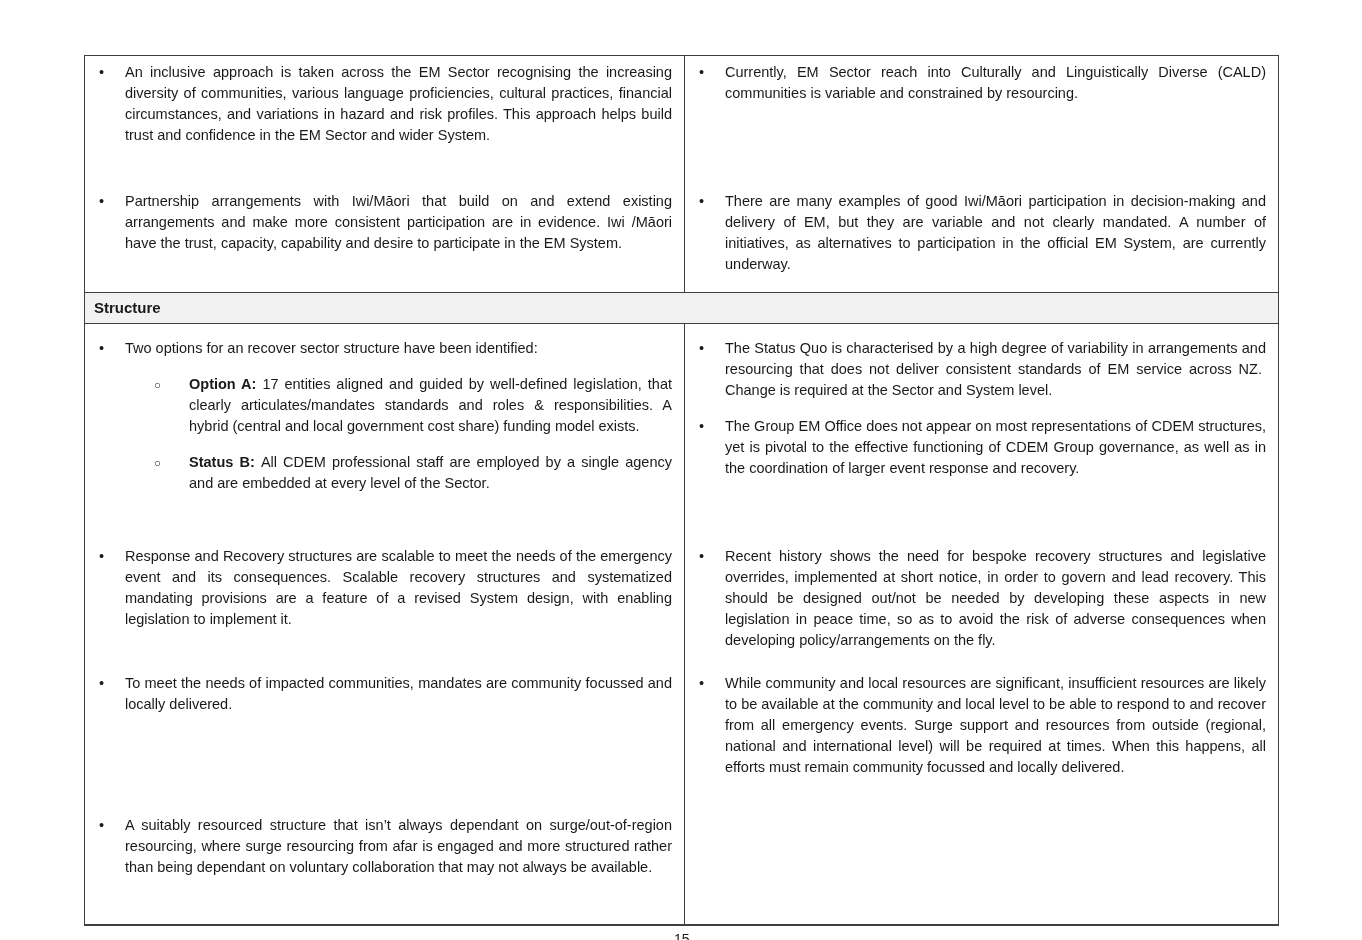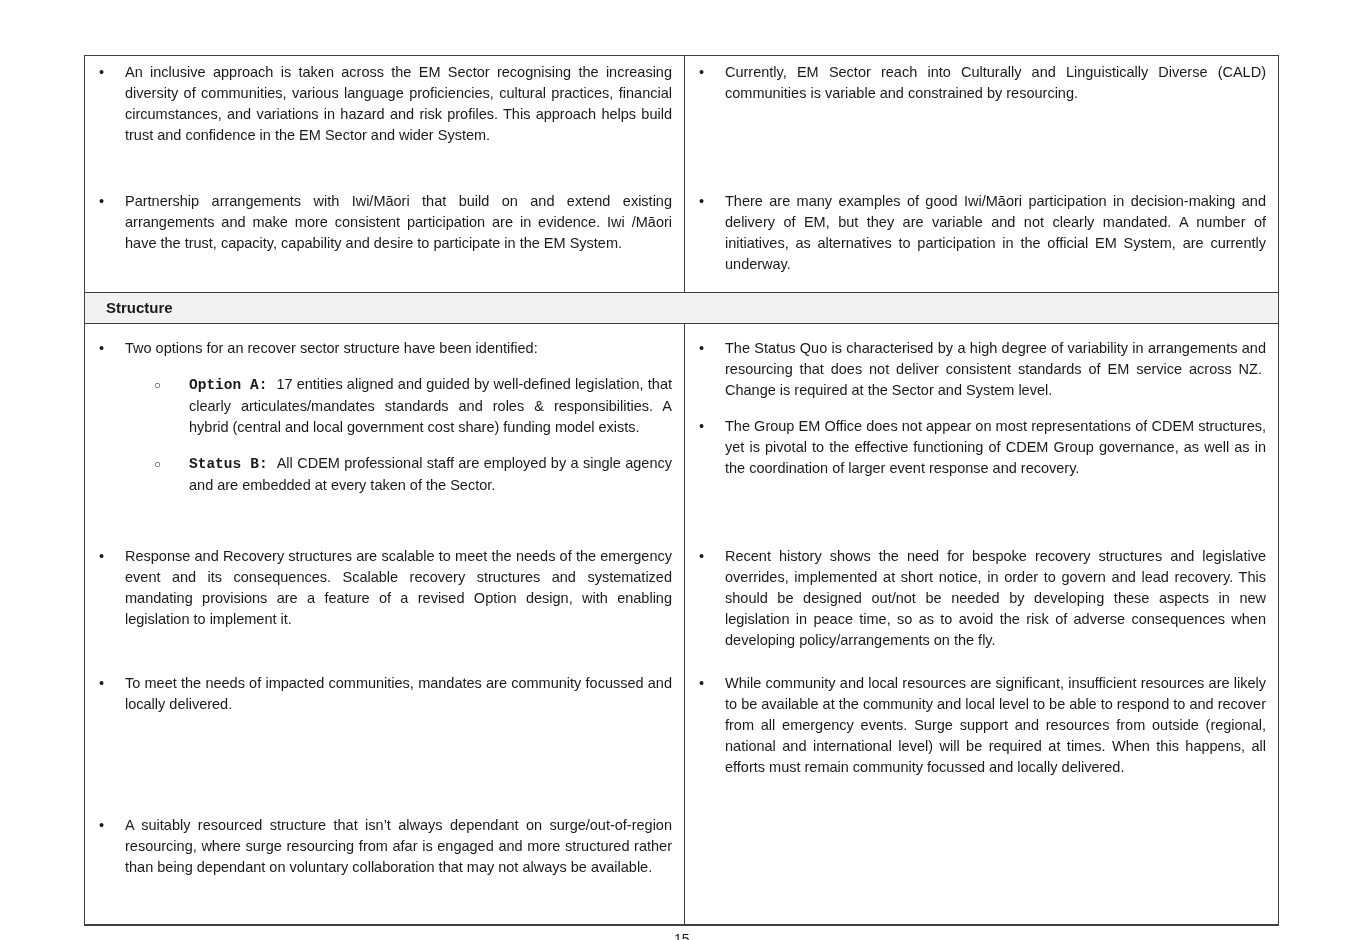--- a/index.html
+++ b/index.html
@@ -35,21 +35,21 @@
   td.left-cell {
     border-right: 1px solid #3f3f3f;
   }
   tr.section-header-row td {
     background: #f2f2f2;
     border-top: 1px solid #3f3f3f;
     border-bottom: 1px solid #3f3f3f;
     font-weight: bold;
     font-size: 15px;
     line-height: 20px;
-    padding: 5px 21px;
+    padding: 5px 9px;
     height: 20px;
   }
   tr.pad-lg td {
     padding-top: 14px;
   }
   .para {
     position: relative;
     padding-left: 28px;
     text-align: justify;
     margin: 0;
@@ -67,21 +67,20 @@
     margin-top: 15px;
   }
   .circle-glyph {
     position: absolute;
     left: 57px;
     top: 1px;
     font-size: 11.5px;
   }
   .option-label {
     font-weight: bold;
-    font-family: Liberation Mono, monospace;
   }
   .page-number {
     position: absolute;
     left: 674px;
     top: 931px;
     font-size: 14px;
     line-height: 16px;
     color: #1a1a1a;
   }
 </style>
@@ -111,30 +110,30 @@
             <div class="para"><span class="bullet-glyph">•</span><span>There are many examples of good Iwi/Māori participation in decision-making and delivery of EM, but they are variable and not clearly mandated. A number of initiatives, as alternatives to participation in the official EM System, are currently underway.</span></div>
           </td>
         </tr>
         <tr class="section-header-row">
           <td colspan="2">Structure</td>
         </tr>
         <tr class="pad-lg">
           <td class="left-cell" style="height: 196px;">
             <div class="para"><span class="bullet-glyph">•</span><span>Two options for an recover sector structure have been identified:</span></div>
             <div class="para sub"><span class="circle-glyph">○</span><span class="option-label">Option A: </span><span>17 entities aligned and guided by well-defined legislation, that clearly articulates/mandates standards and roles &amp; responsibilities. A hybrid (central and local government cost share) funding model exists.</span></div>
-            <div class="para sub"><span class="circle-glyph">○</span><span class="option-label">Status B: </span><span>All CDEM professional staff are employed by a single agency and are embedded at every taken of the Sector.</span></div>
+            <div class="para sub"><span class="circle-glyph">○</span><span class="option-label">Status B: </span><span>All CDEM professional staff are employed by a single agency and are embedded at every level of the Sector.</span></div>
           </td>
           <td class="right-cell" style="height: 196px;">
             <div class="para"><span class="bullet-glyph">•</span><span>The Status Quo is characterised by a high degree of variability in arrangements and resourcing that does not deliver consistent standards of EM service across NZ.&nbsp; Change is required at the Sector and System level.</span></div>
             <div class="para"><span class="bullet-glyph">•</span><span>The Group EM Office does not appear on most representations of CDEM structures, yet is pivotal to the effective functioning of CDEM Group governance, as well as in the coordination of larger event response and recovery.</span></div>
           </td>
         </tr>
         <tr>
           <td class="left-cell" style="height: 115px;">
-            <div class="para"><span class="bullet-glyph">•</span><span>Response and Recovery structures are scalable to meet the needs of the emergency event and its consequences. Scalable recovery structures and systematized mandating provisions are a feature of a revised Option design, with enabling legislation to implement it.</span></div>
+            <div class="para"><span class="bullet-glyph">•</span><span>Response and Recovery structures are scalable to meet the needs of the emergency event and its consequences. Scalable recovery structures and systematized mandating provisions are a feature of a revised System design, with enabling legislation to implement it.</span></div>
           </td>
           <td class="right-cell" style="height: 115px;">
             <div class="para"><span class="bullet-glyph">•</span><span>Recent history shows the need for bespoke recovery structures and legislative overrides, implemented at short notice, in order to govern and lead recovery. This should be designed out/not be needed by developing these aspects in new legislation in peace time, so as to avoid the risk of adverse consequences when developing policy/arrangements on the fly.</span></div>
           </td>
         </tr>
         <tr>
           <td class="left-cell" style="height: 130px;">
             <div class="para"><span class="bullet-glyph">•</span><span>To meet the needs of impacted communities, mandates are community focussed and locally delivered.</span></div>
           </td>
           <td class="right-cell" style="height: 130px;">

